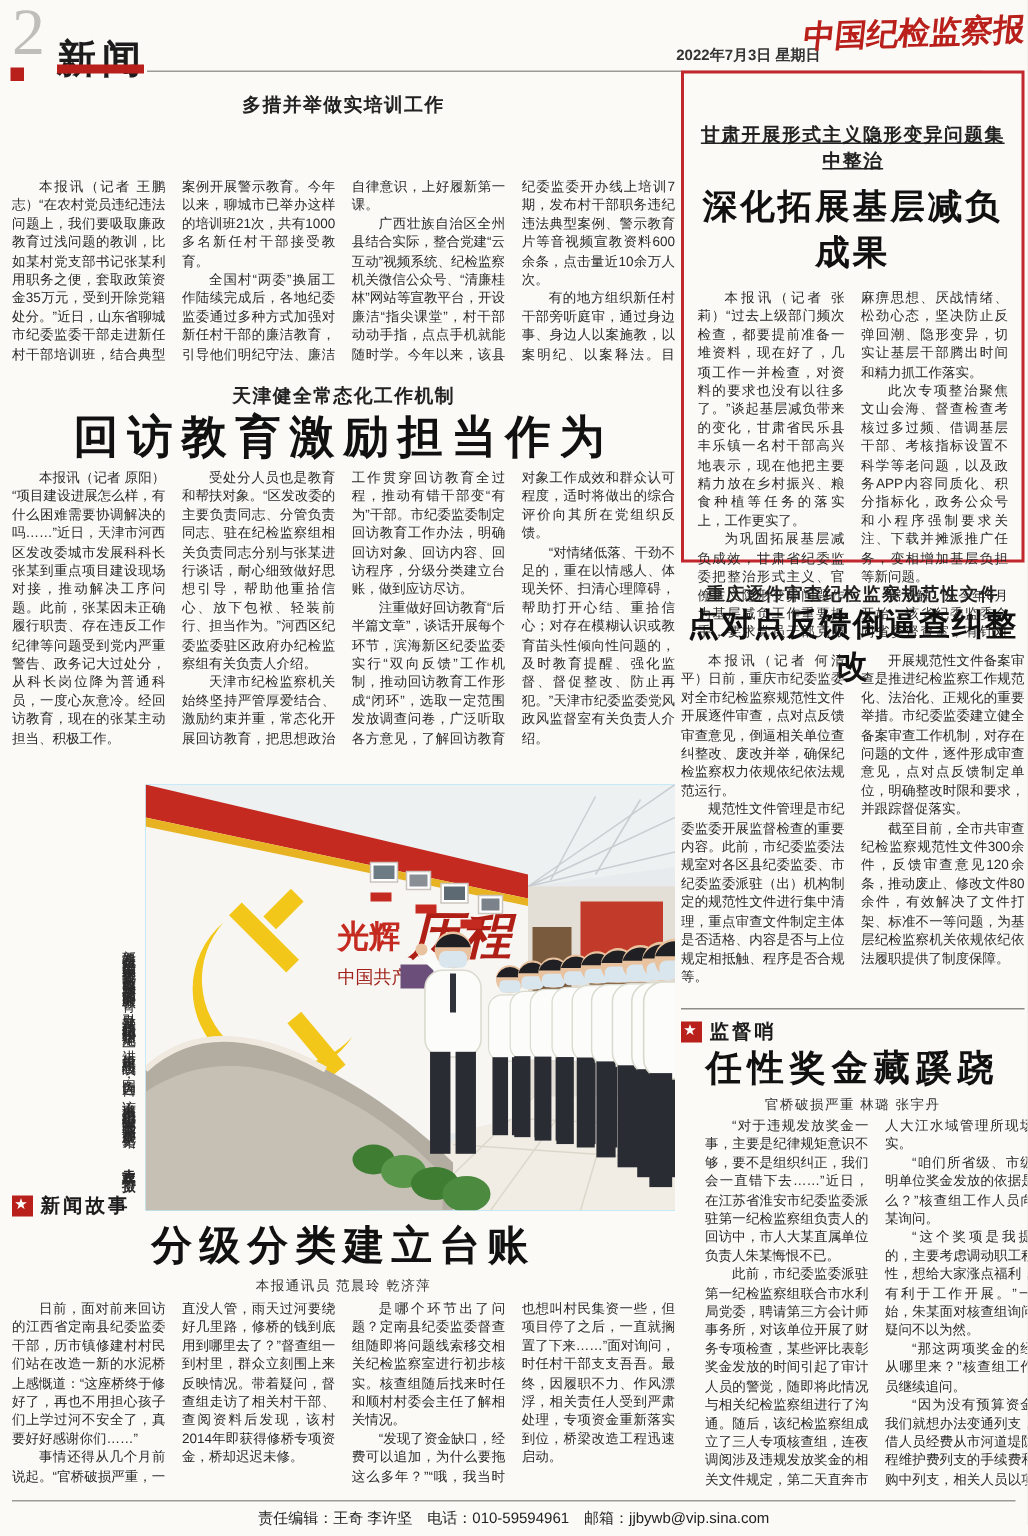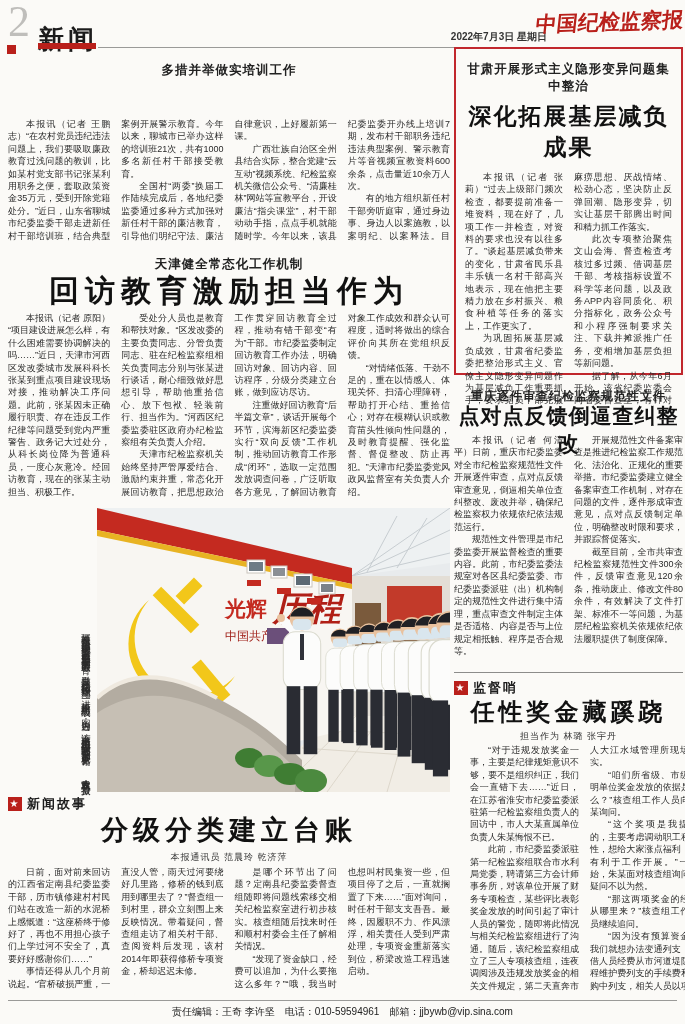--- a/index.html
+++ b/index.html
@@ -35,32 +35,32 @@
   .abs { position:absolute; }
 
   .section-label { display:flex; align-items:center; gap:5px; font-size:13px; font-weight:bold;
                    color:#1c1c1c; letter-spacing:2px; }
   .label-icon { width:14px; height:14px; background:#b9201b; color:#fff; font-size:10px;
                 display:flex; align-items:center; justify-content:center; line-height:1; }
 
   
   .redbox { position:absolute; left:454px; top:47px; width:229px; height:328px;
             border:2.5px solid #c1272d; background:#fbfaf7; padding:12px 9px 6px; }
-  .redbox .kicker { font-size:12.5px; margin-top:0; }
+  .redbox .kicker { font-size:12.5px; margin-top:21px;text-decoration:underline; }
   .redbox .headline { font-size:23px; letter-spacing:2px; margin:6px 0 8px; }
 
   .sep-line { position:absolute; height:1px; background:#8c8c8a; }
 
   
   .photo-row { position:absolute; left:8px; top:508px; width:442px; height:284px; }
   .photo-caption { position:absolute; left:0; top:118px; width:86px; height:166px;
                    writing-mode:vertical-rl; font-size:9.3px; line-height:1.75;
                    text-align:justify; color:#2a2a2a; letter-spacing:1px; }
   .photo-credit { font-weight:bold; margin-top:8px; }
-  .photo-frame { position:absolute; right:0; top:0; width:353px; height:284px; overflow:hidden;
+  .photo-frame { position:absolute; right:0; top:15px; width:353px; height:284px; overflow:hidden;
                  background:#7dd3fc; }
 
   
   .footer-line { position:absolute; left:8px; top:1000px; width:669px; height:1px; background:#9a9a98; }
   .footer-text { position:absolute; left:0; top:1005px; width:100%; text-align:center;
                  font-size:10px; font-weight:normal; color:#222; }
 </style>
 </head>
 <body>
 
@@ -235,21 +235,21 @@
       <p>开展规范性文件备案审查是推进纪检监察工作规范化、法治化、正规化的重要举措。市纪委监委建立健全备案审查工作机制，对存在问题的文件，逐件形成审查意见，点对点反馈制定单位，明确整改时限和要求，并跟踪督促落实。</p>
       <p>截至目前，全市共审查纪检监察规范性文件300余件，反馈审查意见120余条，推动废止、修改文件80余件，有效解决了文件打架、标准不一等问题，为基层纪检监察机关依规依纪依法履职提供了制度保障。</p>
     </div>
 
   <div class="sep-line" style="left:454px; top:672px; width:229px;"></div>
   <div class="abs section-label" style="left:454px; top:679px;">
     <span class="label-icon">★</span>
     <span>监督哨</span>
   </div>
   <div class="abs headline" style="left:454px; top:696px; width:229px; font-size:24px; letter-spacing:4px;">任性奖金藏蹊跷</div>
-  <div class="abs byline" style="left:454px; top:730px; width:229px;">担当作为 林璐 张宇丹</div>
+  <div class="abs byline" style="left:454px; top:730px; width:229px;">官桥破损严重 林璐 张宇丹</div>
   <div class="abs body-cols cols2" style="left:454px; top:744px; width:229px; height:252px;margin-left:16px;">
       <p>“对于违规发放奖金一事，主要是纪律规矩意识不够，要不是组织纠正，我们会一直错下去……”近日，在江苏省淮安市纪委监委派驻第一纪检监察组负责人的回访中，市人大某直属单位负责人朱某悔恨不已。</p>
       <p>此前，市纪委监委派驻第一纪检监察组联合市水利局党委，聘请第三方会计师事务所，对该单位开展了财务专项检查，某些评比表彰奖金发放的时间引起了审计人员的警觉，随即将此情况与相关纪检监察组进行了沟通。随后，该纪检监察组成立了三人专项核查组，连夜调阅涉及违规发放奖金的相关文件规定，第二天直奔市人大江水域管理所现场核实。</p>
       <p>“咱们所省级、市级文明单位奖金发放的依据是什么？”核查组工作人员向朱某询问。</p>
       <p>“这个奖项是我提议的，主要考虑调动职工积极性，想给大家涨点福利，也有利于工作开展。”一开始，朱某面对核查组询问的疑问不以为然。</p>
       <p>“那这两项奖金的经费从哪里来？”核查组工作人员继续追问。</p>
       <p>“因为没有预算资金，我们就想办法变通列支，在借人员经费从市河道堤防工程维护费列支的手续费和采购中列支，相关人员以项目管理费中列支。”朱某回答。</p>
     </div>
 
   <div class="footer-line"></div>

